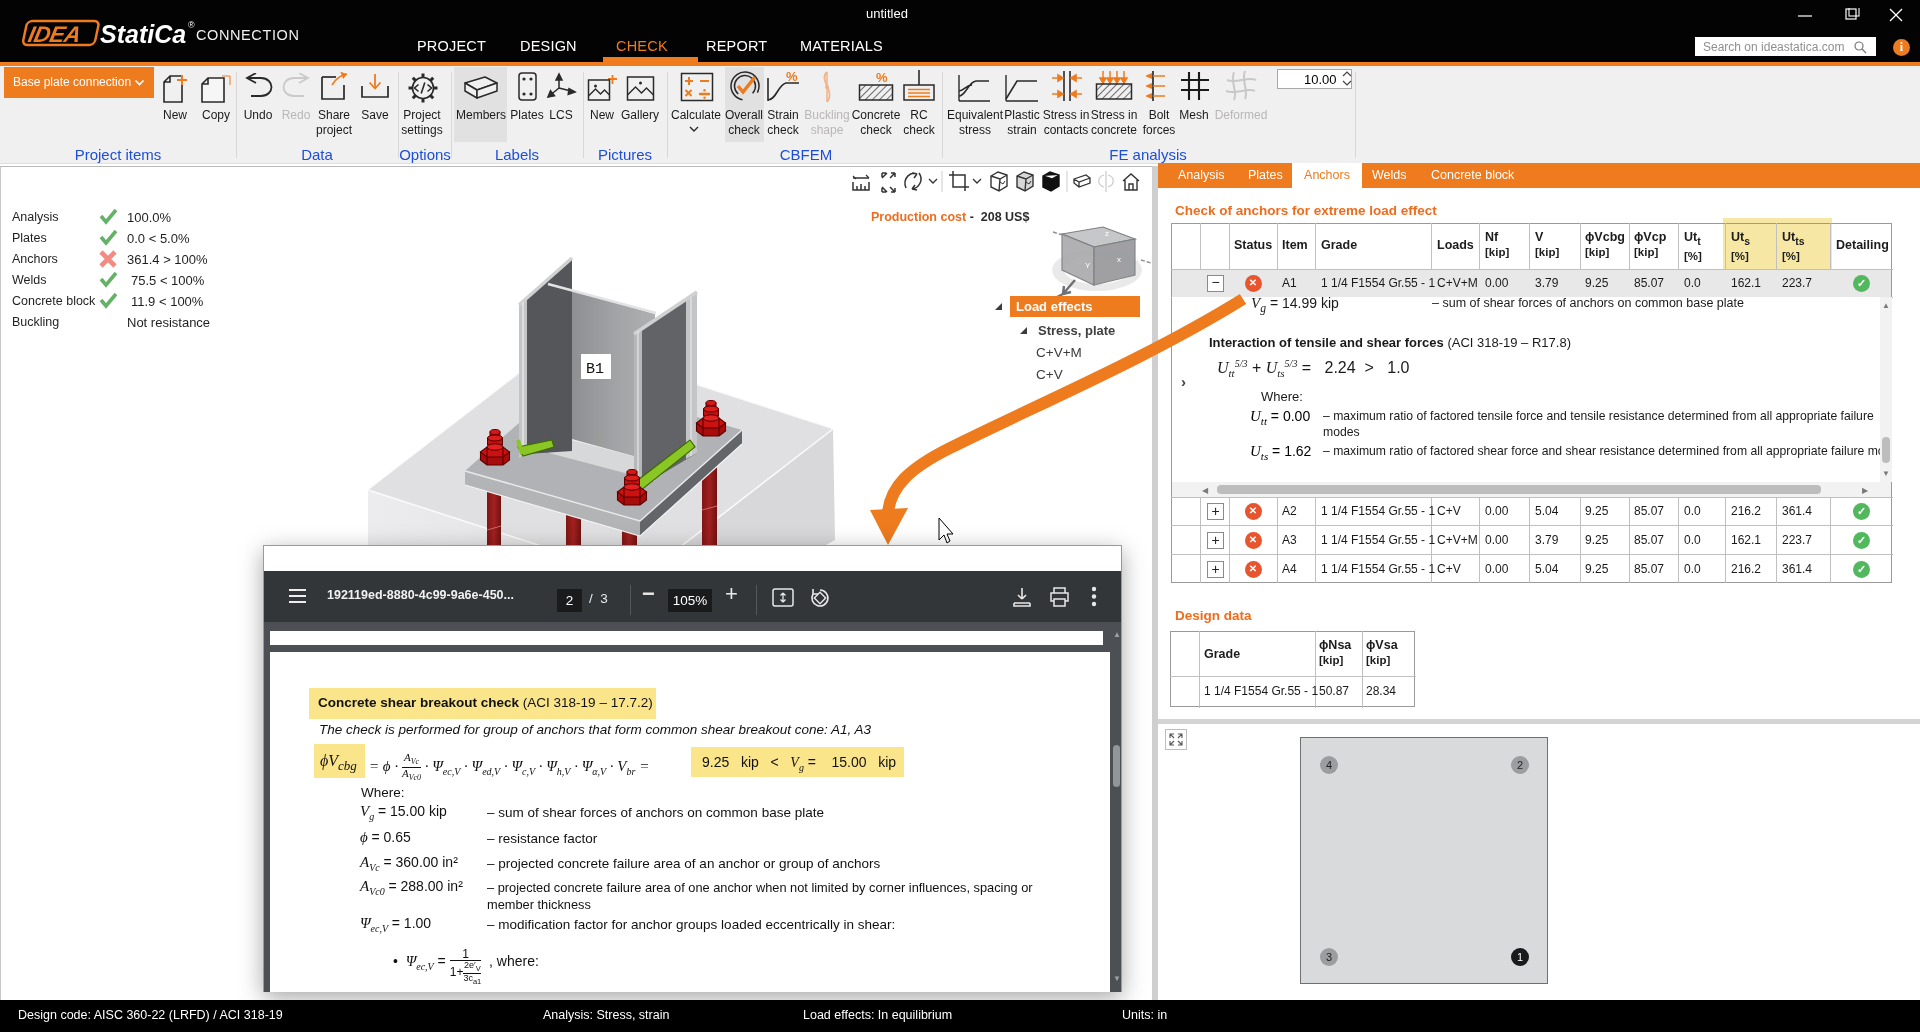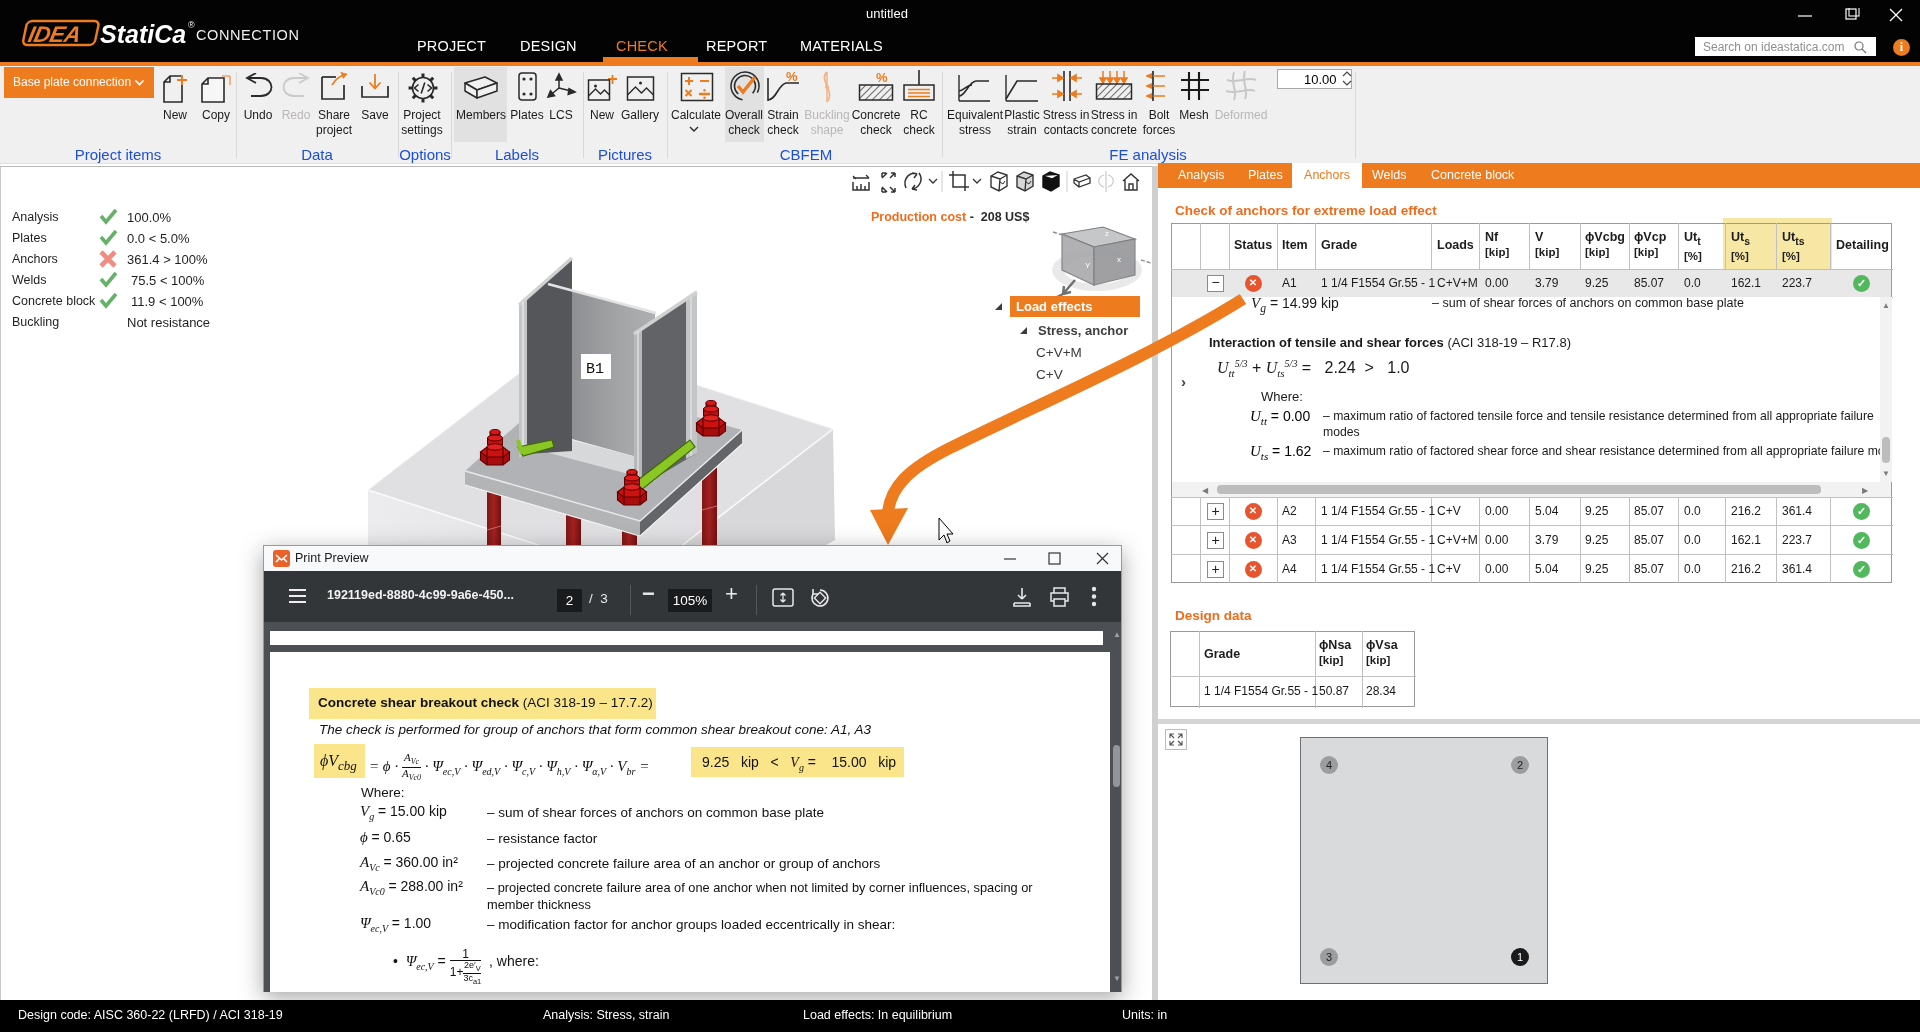--- a/index.html
+++ b/index.html
@@ -464,21 +464,21 @@
   </svg>
 
   <div class="abs" style="left:1010px;top:296px;width:130px;height:21px;background:#ee7b1e"></div>
   <svg class="abs" style="left:994px;top:302px" width="10" height="10" viewBox="0 0 10 10">
       <path d="M8 1 V8 H1 Z" fill="#3c3c3c"></path>
     </svg>
   <div class="abs" style="left:1016px;top:299px;color:#fff;font-weight:bold;font-size:13px">Load effects</div>
   <svg class="abs" style="left:1019px;top:326px" width="10" height="10" viewBox="0 0 10 10">
       <path d="M8 1 V8 H1 Z" fill="#3c3c3c"></path>
     </svg>
-  <div class="abs" style="left:1038px;top:323px;color:#3f3f3f;font-weight:bold;font-size:13px">Stress, anchor</div>
+  <div class="abs" style="left:1038px;top:323px;color:#3f3f3f;font-weight:bold;font-size:13px">Stress, plate</div>
   <div class="abs" style="left:1036px;top:345px;color:#3c3c3c;font-size:13.5px">C+V+M</div>
   <div class="abs" style="left:1036px;top:367px;color:#3c3c3c;font-size:13.5px">C+V</div>
   <div id="vsplit"></div>
   <div id="rpanel"></div>
   <div id="rtabs"></div>
   <span class="rtab" style="left:1178px;top:168px">Analysis</span>
   <span class="rtab" style="left:1248px;top:168px">Plates</span>
   <div id="rtabsel">Anchors</div>
   <span class="rtab" style="left:1372px;top:168px">Welds</span>
   <span class="rtab" style="left:1431px;top:168px">Concrete block</span>
@@ -619,32 +619,20 @@
   <div class="pnum" style="left:1320px;top:948px">3</div>
   <div class="pnum dark" style="left:1511px;top:948px">1</div>
 
   <svg class="abs" style="left:0;top:0;pointer-events:none" width="1920" height="1032" viewBox="0 0 1920 1032">
     <path d="M1243,299 C1150,357 1030,408 950,448 C908,469 891,487 888,512" fill="none" stroke="#ee7b1e" stroke-width="12"></path>
     <polygon points="870,510 908,508 888,545" fill="#ee7b1e"></polygon>
     <path d="M939,518 L939,540 L944,535 L947,543 L950,541 L947,534 L953,534 Z" fill="#fff" stroke="#000" stroke-width="1"></path>
   </svg>
 
   <div id="pp">
-    <div id="pptitle">
-      <svg class="abs" style="left:9px;top:4px" width="17" height="17" viewBox="0 0 17 17">
-        <rect x="0" y="0" width="17" height="17" rx="3" fill="#e8622a"></rect>
-        <path d="M3 5 L8.5 10 L14 5 M3 12 L7 8 M14 12 L10 8" stroke="#fff" stroke-width="1.6" fill="none"></path>
-      </svg>
-      <span class="abs" style="left:31px;top:5px;font-size:12.5px;color:#1a1a1a">Print Preview</span>
-      <svg class="abs" style="left:738px;top:6px" width="110" height="13" viewBox="0 0 110 13">
-        <line x1="2" y1="7" x2="14" y2="7" stroke="#333" stroke-width="1.2"></line>
-        <rect x="47" y="1" width="11" height="11" fill="none" stroke="#333" stroke-width="1.2"></rect>
-        <path d="M95 1 l11 11 M106 1 l-11 11" stroke="#333" stroke-width="1.2"></path>
-      </svg>
-    </div>
     <div id="pptool">
       <svg class="abs" style="left:24px;top:17px" width="19" height="16" viewBox="0 0 19 16">
           <path d="M1 2 h17 M1 8 h17 M1 14 h17" stroke="#eee" stroke-width="1.8"></path>
         </svg>
       <span class="abs" style="left:63px;top:17px;font-size:12.5px;font-weight:bold;color:#f1f1f1">192119ed-8880-4c99-9a6e-450...</span>
       <div class="abs" style="left:293px;top:18px;width:25px;height:23px;background:#191b1c;text-align:center;line-height:23px;font-size:13.5px;color:#fff">2</div>
       <span class="abs" style="left:325px;top:20px;font-size:13.5px;color:#e8e8e8">/&nbsp; 3</span>
       <div class="abs" style="left:366px;top:14px;width:1px;height:30px;background:#55585b"></div>
       <span class="abs" style="left:378px;top:10px;font-size:22px;color:#e8e8e8;font-weight:bold">−</span>
       <div class="abs" style="left:404px;top:18px;width:44px;height:23px;background:#191b1c;text-align:center;line-height:23px;font-size:13.5px;color:#fff">105%</div>

